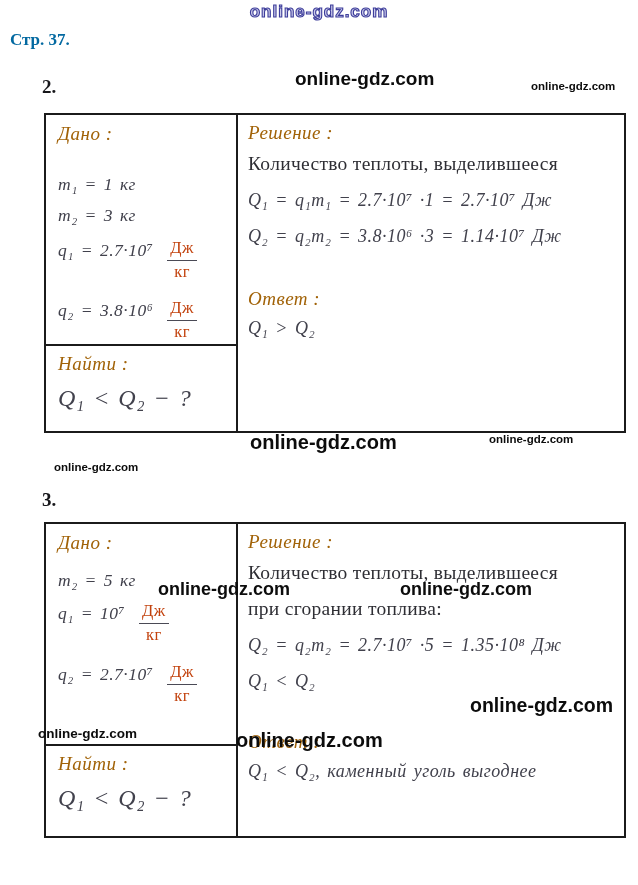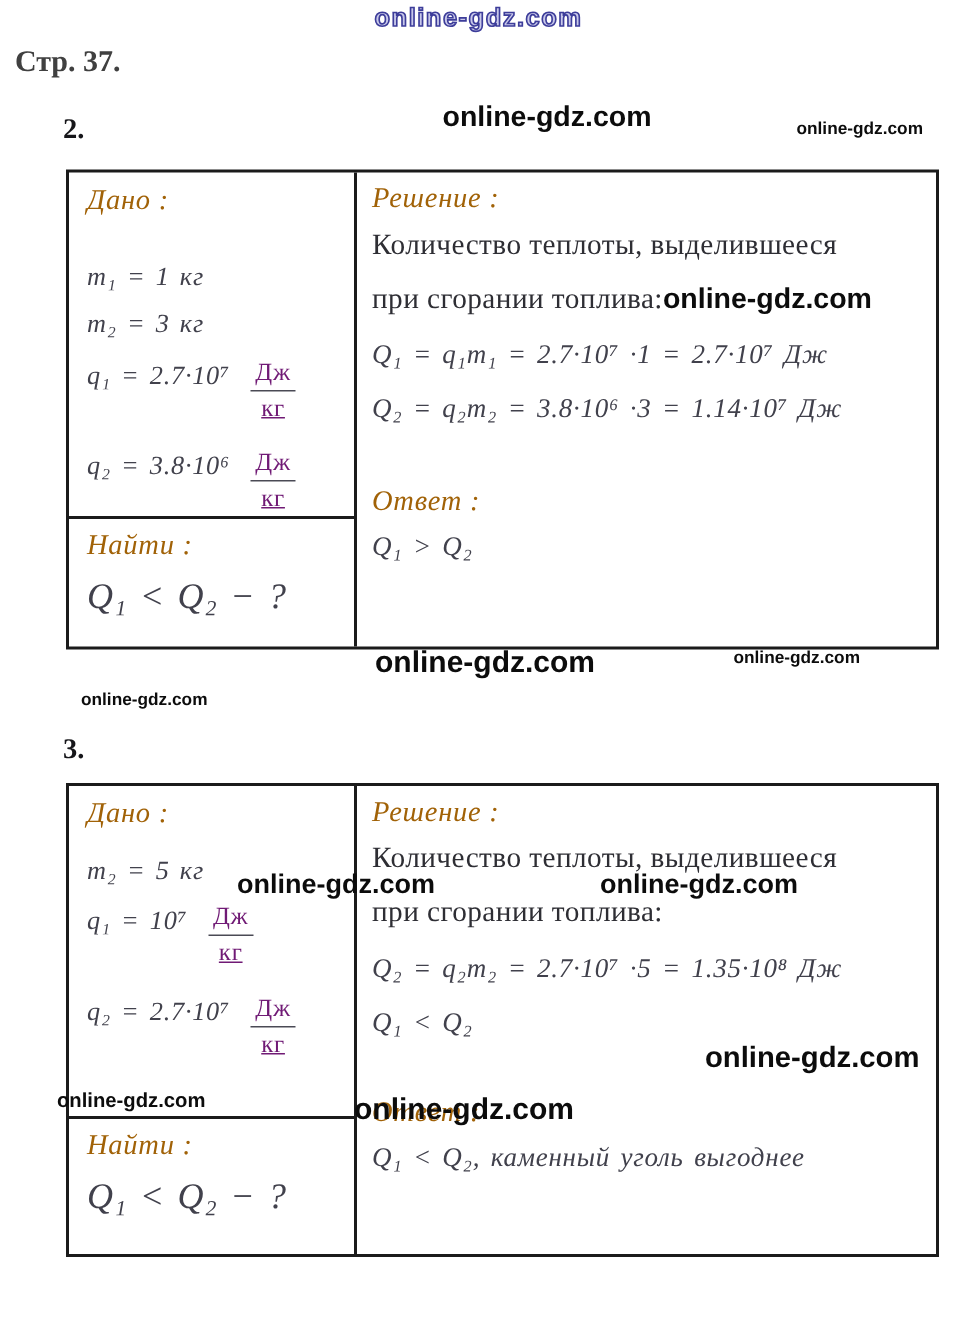--- a/index.html
+++ b/index.html
@@ -27,21 +27,21 @@
   .wm-t2-row-b  { left:400px; top:580px; font-size:18px;   font-weight:bold; }
   .wm-t2-bl     { left:38px;  top:727px; font-size:13.5px; font-weight:600; }
   .wm-t2-bc     { left:236px; top:729px; font-size:20px;   font-weight:bold; }
   .wm-t2-right  { left:470px; top:695px; font-size:19.5px; font-weight:bold; }
   .wm-inline {
     font-family:"Liberation Sans","DejaVu Sans",sans-serif; font-weight:bold;
     font-style:normal; font-size:19px; color:#0c0c0c; letter-spacing:0;
   }
   .wm-inline.lowered { vertical-align:-5px; }
   
-  .page-title { position:absolute; left:10px; top:30px; font-size:20px; font-weight:bold; color:#404040; }
+  .page-title { position:absolute; left:10px; top:30px; font-size:17px; font-weight:bold; color:#0369a1; }
   .prob-num   { position:absolute; font-size:19px; font-weight:bold; color:#16161a; }
   .prob-num.n2 { left:42px; top:76px; }
   .prob-num.n3 { left:42px; top:489px; }
   
   .ptable {
     position:absolute; left:44px; width:582px; border:2px solid #1b1b1b;
     display:flex; background:#fff;
   }
   .ptable.t1 { top:113px; height:320px; }
   .ptable.t2 { top:522px; height:316px; }
@@ -60,24 +60,24 @@
   .g-row   { margin-top:7px; }
   .g-row.m1 { margin-top:25px; }
   .t2 .g-row.m1 { margin-top:8px; }
   .t2 .g-row.m2 { margin-top:12px; }
   .g-frac { display:flex; align-items:flex-start; height:48px; margin-top:11px; }
   .t1 .g-frac.q2 { margin-top:12px; }
   .t2 .g-frac.q1 { margin-top:9px; }
   .t2 .g-frac.q2 { margin-top:13px; }
   .frac {
     display:inline-flex; flex-direction:column; align-items:center;
-    font-style:normal; font-size:16.5px; color:#701a75; margin-left:14px; line-height:1.25;
+    font-style:normal; font-size:16.5px; color:#c2410c; margin-left:14px; line-height:1.25;
   }
   .frac .num { border-bottom:1.5px solid #4a4a55; padding:0 3px 1px; }
-  .frac .den { padding-top:1px;text-decoration:underline; }
+  .frac .den { padding-top:1px; }
   .find-formula { margin-top:9px; font-size:24px; }
   
   .sol-line { line-height:36px; font-size:19.5px; color:#2e2e34; letter-spacing:0.3px; }
   .sol-formula { line-height:36px; font-size:18px; }
   .answer-label { margin-top:32px; }
   .t2 .answer-label { margin-top:30px; }
   .answer-line { line-height:33px; font-size:18px; }
 </style>
 </head>
 <body>
@@ -112,21 +112,20 @@
         </div>
       </div>
       <div class="cell-find">
         <div class="sec-label">Найти :</div>
         <div class="formula find-formula">Q₁ &lt; Q₂ − ?</div>
       </div>
     </div>
     <div class="col-right">
       <div class="sec-label">Решение :</div>
       <div class="sol-line">Количество теплоты, выделившееся</div>
-      <div class="sol-line"><span>при сгорании топлива:</span><span class="wm-inline">online-gdz.com</span></div>
       <div class="formula sol-formula">Q₁ = q₁m₁ = 2.7·10⁷ ·1 = 2.7·10⁷ Дж</div>
       <div class="formula sol-formula">Q₂ = q₂m₂ = 3.8·10⁶ ·3 = 1.14·10⁷ Дж</div>
       <div class="sec-label answer-label">Ответ :</div>
       <div class="formula answer-line">Q₁ &gt; Q₂</div>
     </div>
   </div>
 
   <div class="wm wm-b1-center">online-gdz.com</div>
   <div class="wm wm-b1-right">online-gdz.com</div>
   <div class="wm wm-t2-above">online-gdz.com</div>

